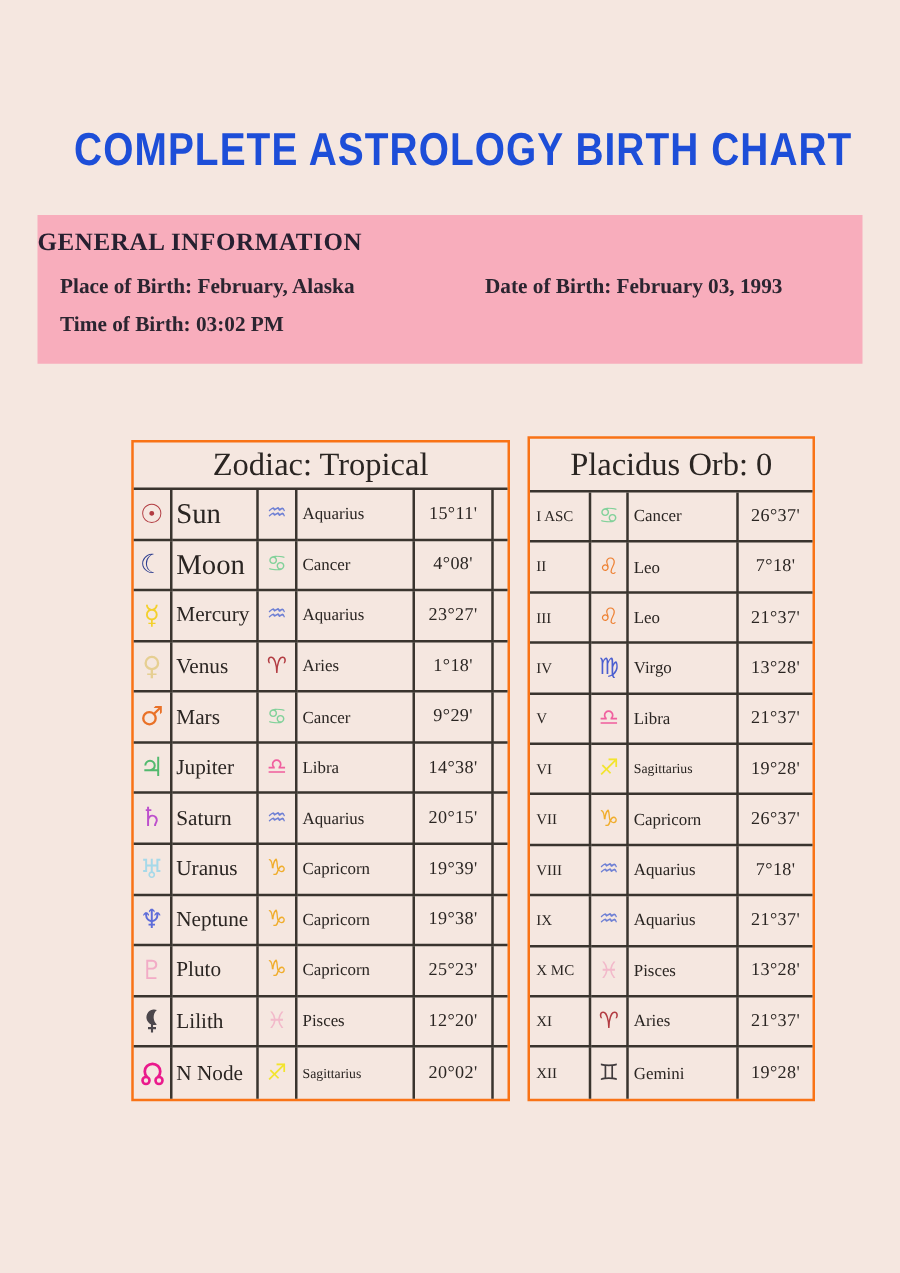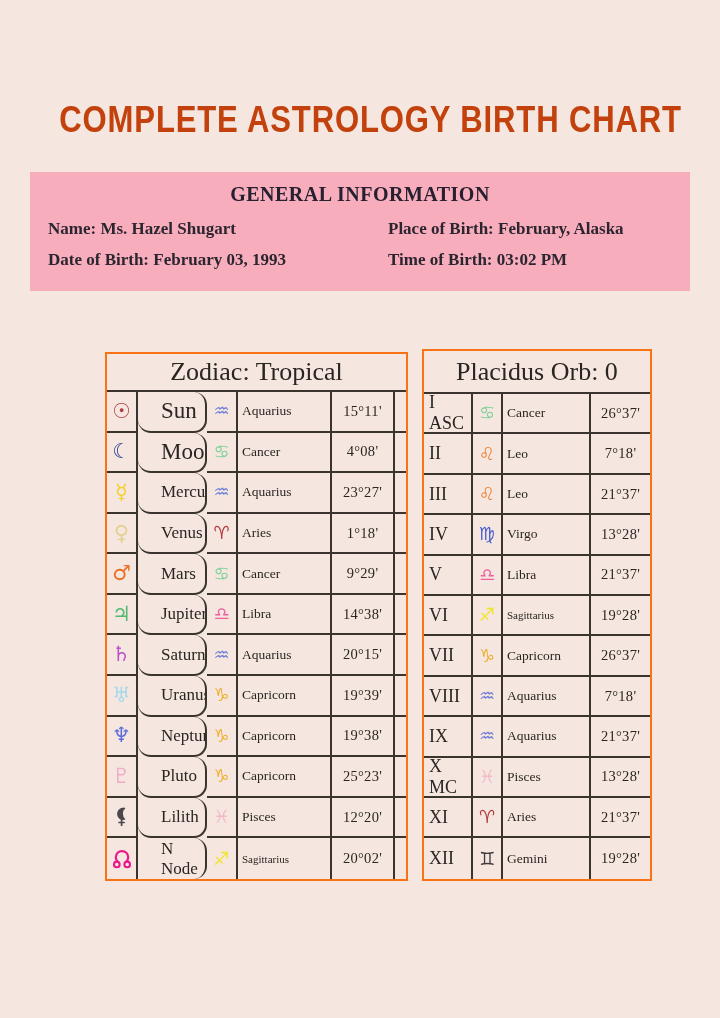--- a/index.html
+++ b/index.html
@@ -5,29 +5,29 @@
   html,body{margin:0;padding:0;}
   body{
     width:720px;height:1018px;position:relative;overflow:hidden;
     background:#f5e7e0;
     font-family:"Liberation Serif", serif;
     color:#2a2522;
   }
   .title{
     position:absolute;top:99px;left:0;right:0;text-align:right;margin:0;
     font-family:"Liberation Sans", sans-serif;font-weight:bold;font-size:37px;
-    color:#c2410c;white-space:nowrap;
+    color:#1d4ed8;white-space:nowrap;
   }
   .title > span{display:inline-block;transform:scaleX(.84);letter-spacing:1px;}
   .info-box{
     position:absolute;left:30px;top:172px;width:660px;height:119px;
     background:#f8adbc;box-sizing:border-box;
   }
   .info-heading{
-    margin:11px 0 0 0;text-align:center;font-size:20px;font-weight:bold;color:#262030;
+    margin:11px 0 0 0;font-size:20px;font-weight:bold;color:#262030;
     letter-spacing:.5px;
   }
   .info-grid{
     display:grid;grid-template-columns:340px auto;
     margin:13px 0 0 18px;row-gap:11px;
   }
   .info-line{font-size:17px;font-weight:bold;color:#2b2530;}
   
   .tbl{
     position:absolute;display:grid;
@@ -47,39 +47,38 @@
     border-right:2px solid #39342e;border-bottom:2px solid #39342e;
     display:flex;align-items:center;box-sizing:border-box;overflow:hidden;
   }
   .br0{border-right:none;}
   .bb0{border-bottom:none;}
   .hdr{
     grid-column:1/-1;justify-content:center;border-right:none;
     font-size:26px;color:#2a2522;
   }
   .center{justify-content:center;}
-  .name{padding-left:23px;font-size:17px;border-radius:13px;}
+  .name{padding-left:3px;font-size:17px;}
   .name.big{font-size:23px;}
   .sname{padding-left:4px;font-size:13.5px;}
   .sname.small{font-size:11px;}
   .deg{justify-content:center;font-size:14.5px;letter-spacing:.3px;}
-  .house{padding-left:5px;font-size:18px;}
+  .house{padding-left:5px;font-size:12px;}
   .glyph{font-family:"DejaVu Sans", sans-serif;line-height:1;display:flex;align-items:center;justify-content:center;}
   .pglyph{font-size:21px;}
   .sglyph{font-size:18px;}
 </style>
 </head>
 <body>
 
 <h1 class="title"><span>COMPLETE ASTROLOGY BIRTH CHART</span></h1>
 
 <div class="info-box">
   <p class="info-heading">GENERAL INFORMATION</p>
   <div class="info-grid">
-    <div class="info-line">Name: Ms. Hazel Shugart</div>
     <div class="info-line">Place of Birth: February, Alaska</div>
     <div class="info-line">Date of Birth: February 03, 1993</div>
     <div class="info-line">Time of Birth: 03:02 PM</div>
   </div>
 </div>
 
 <div class="tbl" id="zodiac-grid">
   <div class="c hdr">Zodiac: Tropical</div>
 <div class="c center">
       <span class="glyph pglyph" style="color: rgb(178, 60, 66);">☉</span>

